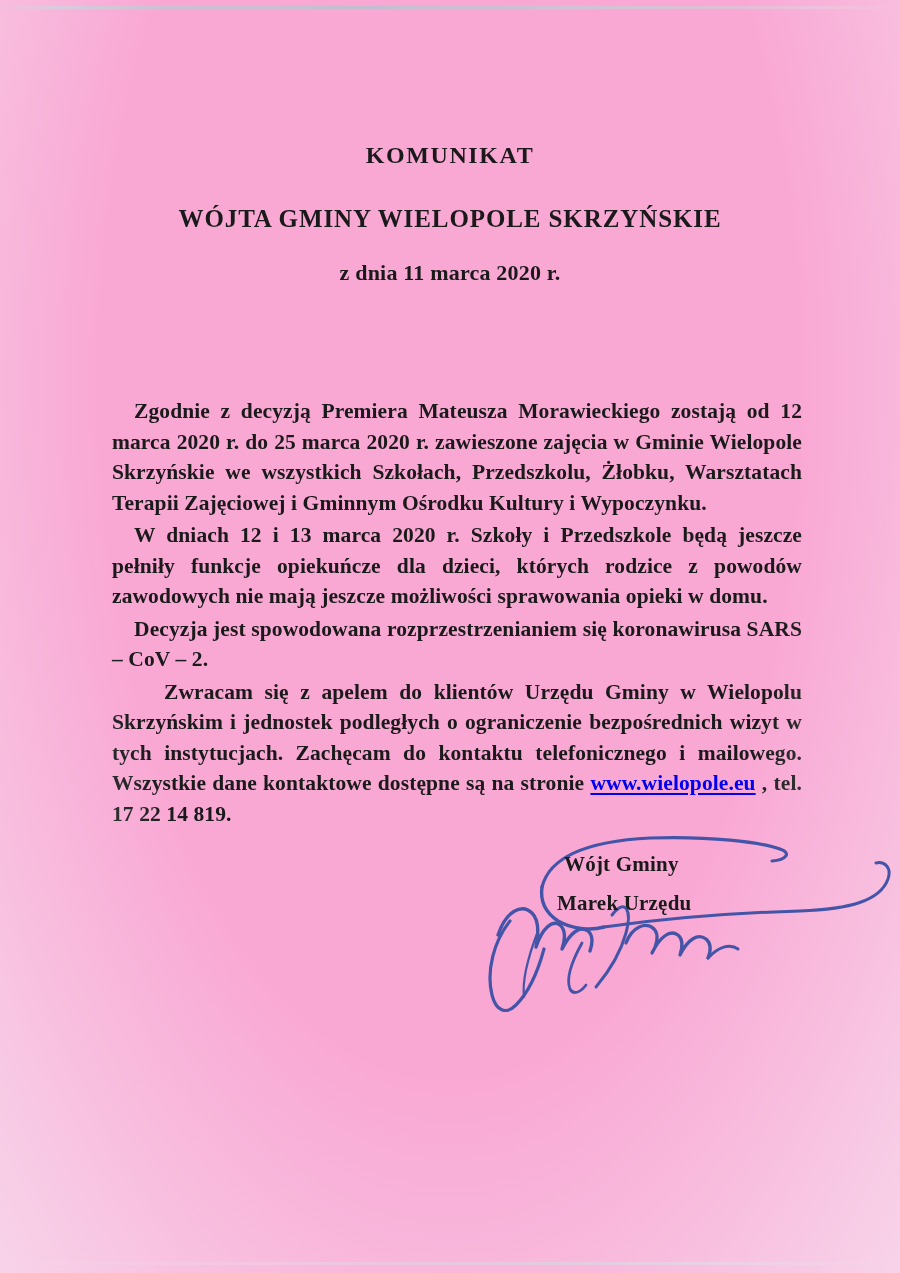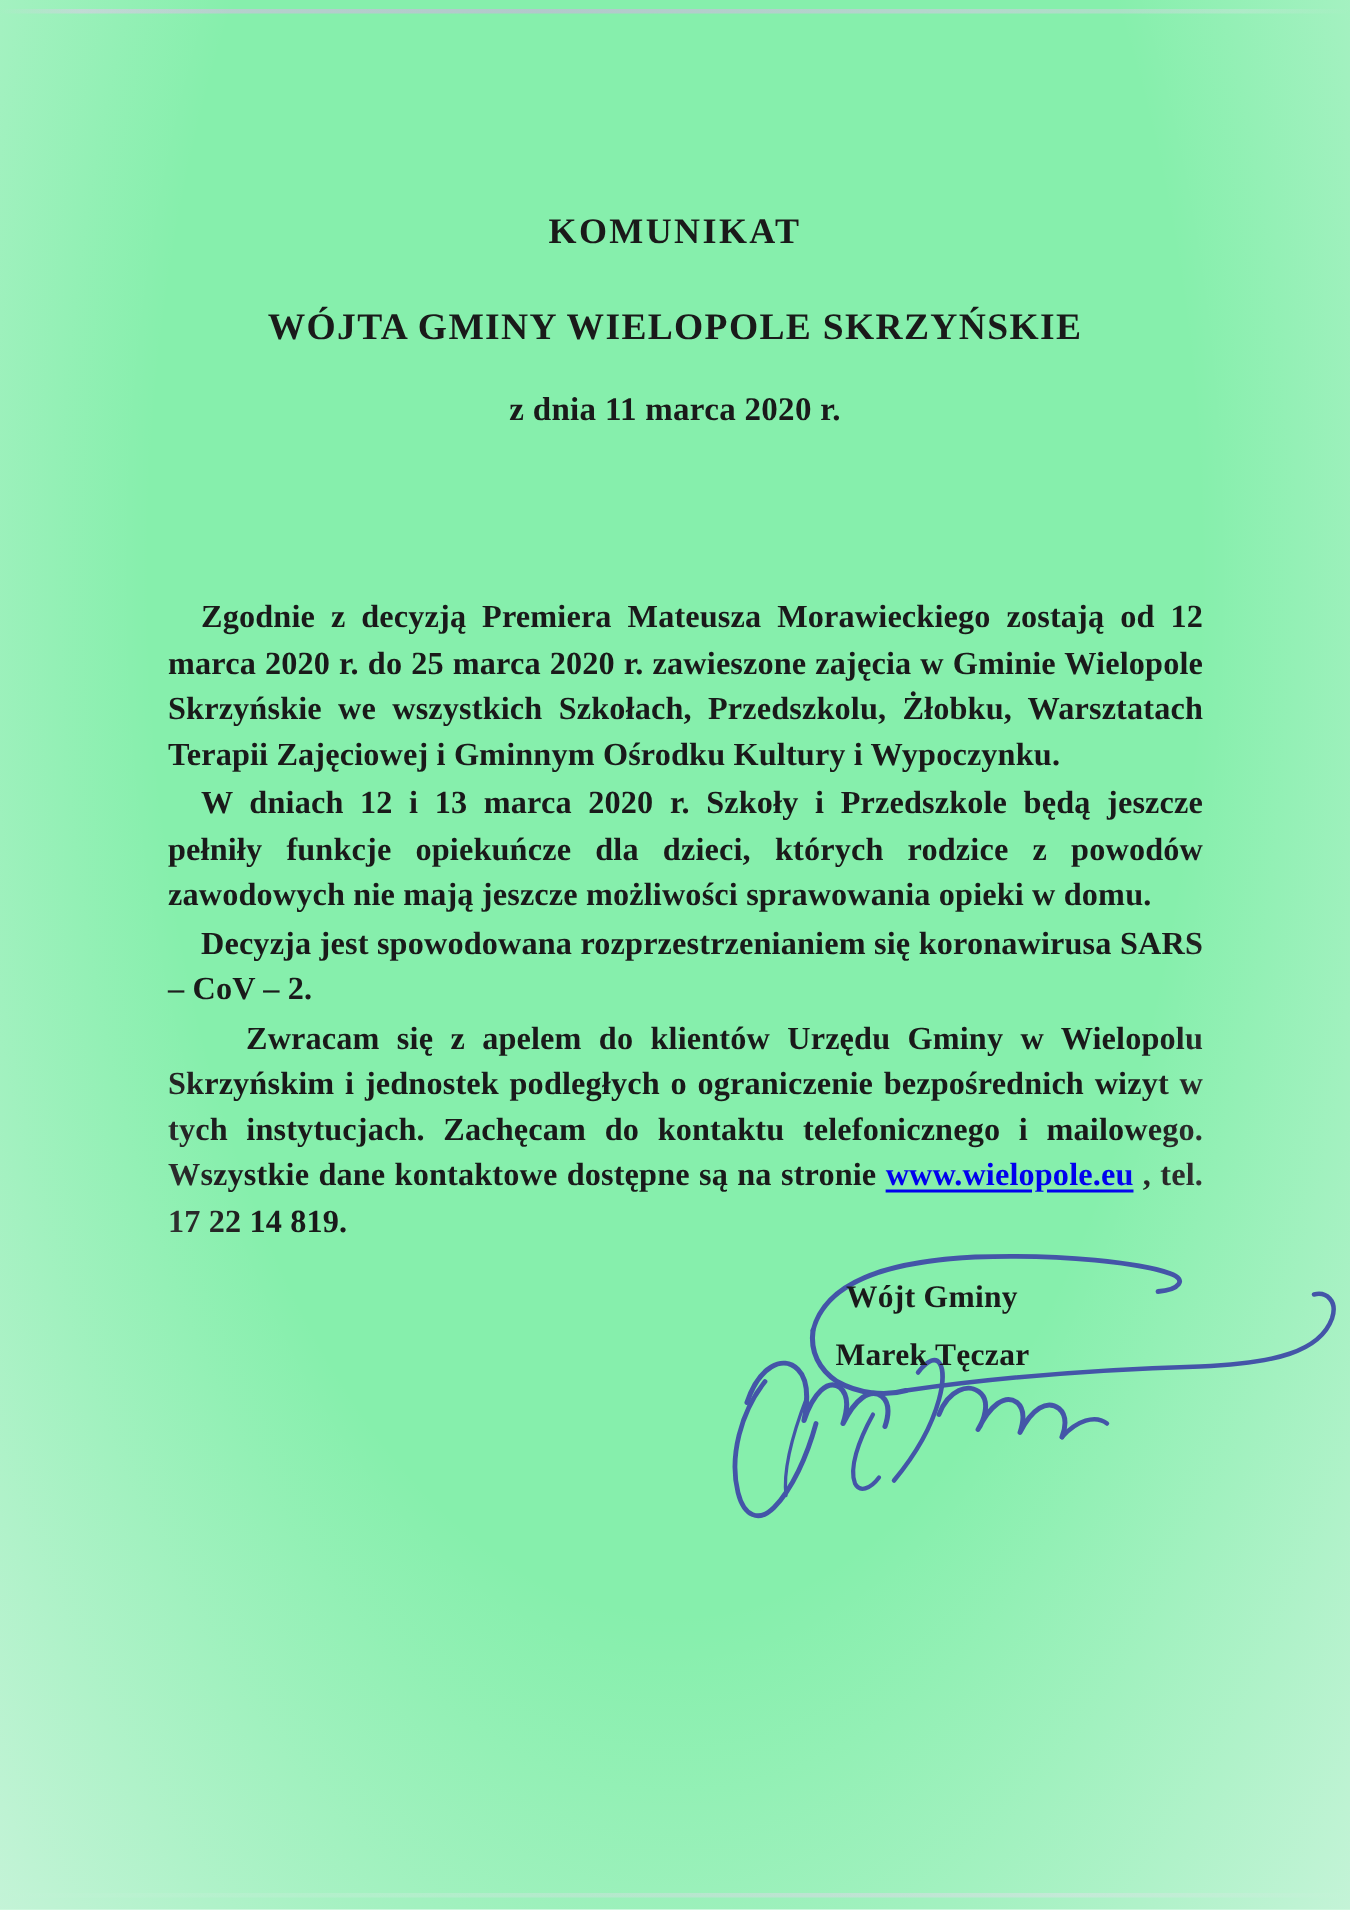--- a/index.html
+++ b/index.html
@@ -5,21 +5,21 @@
 <style>
   html, body {
     margin: 0;
     padding: 0;
     background: #ffffff;
   }
   .page {
     position: relative;
     width: 900px;
     height: 1273px;
-    background: #86efac;
+    background: #f9a8d4;
     overflow: hidden;
     font-family: "Liberation Serif", "DejaVu Serif", serif;
     color: #1a1a1a;
   }
   
   .scan-edge-top {
     position: absolute;
     left: 0; top: 6px;
     width: 900px; height: 3px;
     background: linear-gradient(to right,
@@ -183,17 +183,17 @@
         <path d="M30 106 C 14 126, 6 156, 12 180 C 16 196, 26 200, 36 190
                  C 48 178, 58 156, 64 134" stroke-width="3.2"></path>
 
         <path d="M58 116 C 48 142, 42 166, 44 182" stroke-width="2.2"></path>
 
         <path d="M102 128 C 92 146, 86 164, 90 174 C 93 180, 100 178, 106 170" stroke-width="2.8"></path>
       </g>
     </svg>
 
     <div class="sign-line sign-role">Wójt Gminy</div>
-    <div class="sign-line sign-name">Marek Tęczar</div>
+    <div class="sign-line sign-name">Marek Urzędu</div>
   </div>
 
   <div class="scan-tint"></div>
 </div>
 
 </body></html>

